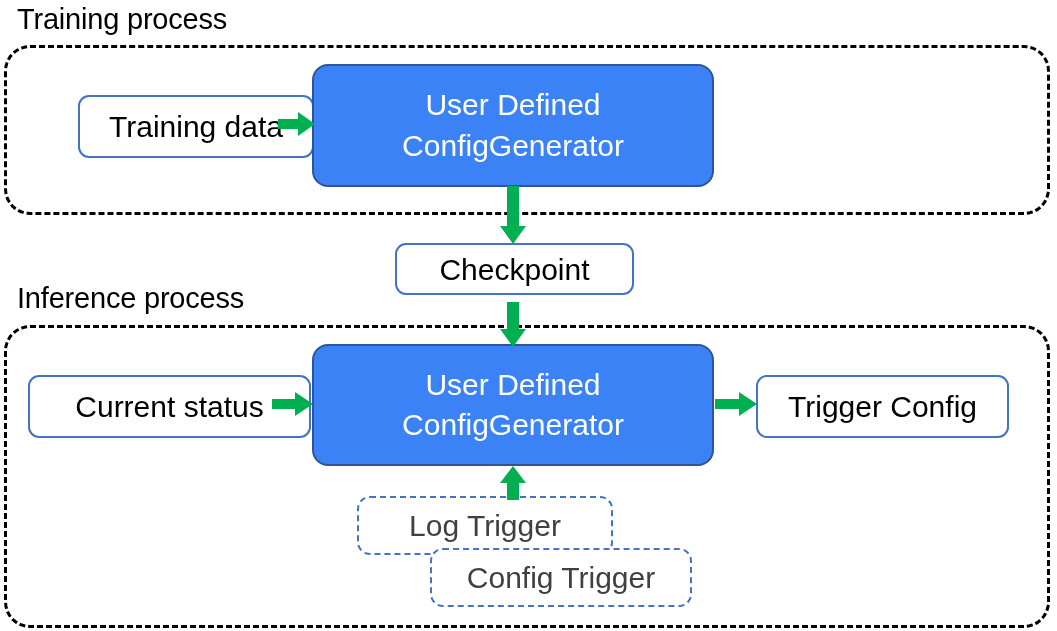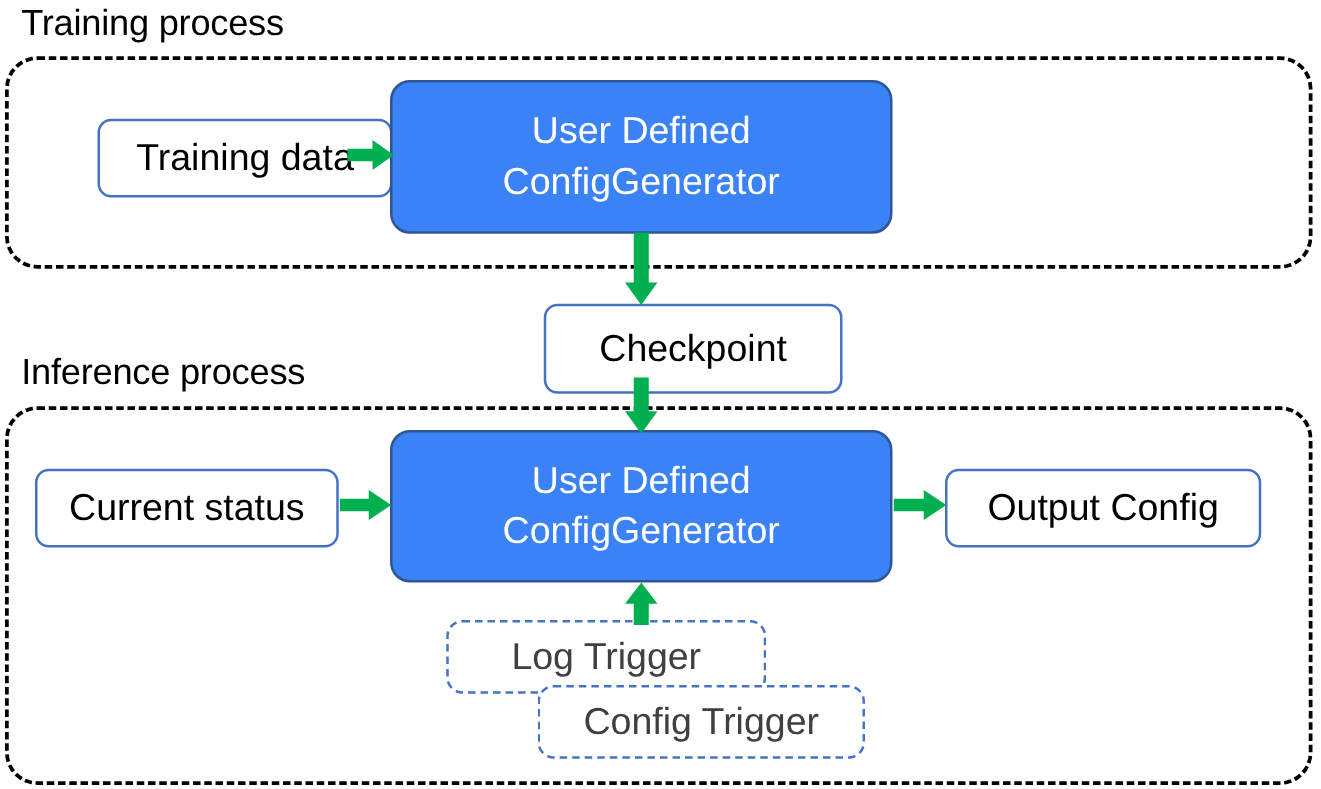--- a/index.html
+++ b/index.html
@@ -61,22 +61,22 @@
     border-radius: 11px;
     display: flex;
     align-items: center;
     justify-content: center;
     color: #000000;
     font-size: 30px;
     line-height: 1.1;
     white-space: nowrap;
   }
   #box-training-data { left: 41px;  top: 95px;  width: 236px; height: 63px; margin-left: 37px; }
-  #box-checkpoint    { left: 395px; top: 243px; width: 239px; height: 72px; margin-left: 40px; }
-  #box-current-status{ left: 28px;  top: 375px; width: 243px; height: 63px; }
+  #box-checkpoint    { left: 395px; top: 243px; width: 239px; height: 52px; }
+  #box-current-status{ left: 28px;  top: 375px; width: 283px; height: 63px; }
   #box-output-config { left: 756px; top: 375px; width: 253px; height: 63px; }
 
   
   .box-blue {
     position: absolute;
     box-sizing: border-box;
     background: #3b82f6;
     border: 2px solid #2F5597;
     border-radius: 16px;
     display: flex;
@@ -142,21 +142,21 @@
 
   <div class="box-white" id="box-checkpoint">Checkpoint</div>
 
   <div class="box-white" id="box-current-status">Current status</div>
 
   <div class="box-blue" id="box-generator-inference">
     <span>User Defined</span>
     <span>ConfigGenerator</span>
   </div>
 
-  <div class="box-white" id="box-output-config">Output Config</div>
+  <div class="box-white" id="box-output-config">Trigger Config</div>
 
   <div class="box-trigger" id="box-log-trigger">Log Trigger</div>
 
   <div class="box-trigger" id="box-clock-trigger">Config Trigger</div>
 
   <div class="arrow" id="arrow-training-data-to-generator">
     <svg width="38" height="28" viewBox="0 0 38 28">
       <path d="M0 9 L20 9 L20 2 L37 14 L20 26 L20 19 L0 19 Z" fill="#00B050"></path>
     </svg>
   </div>

